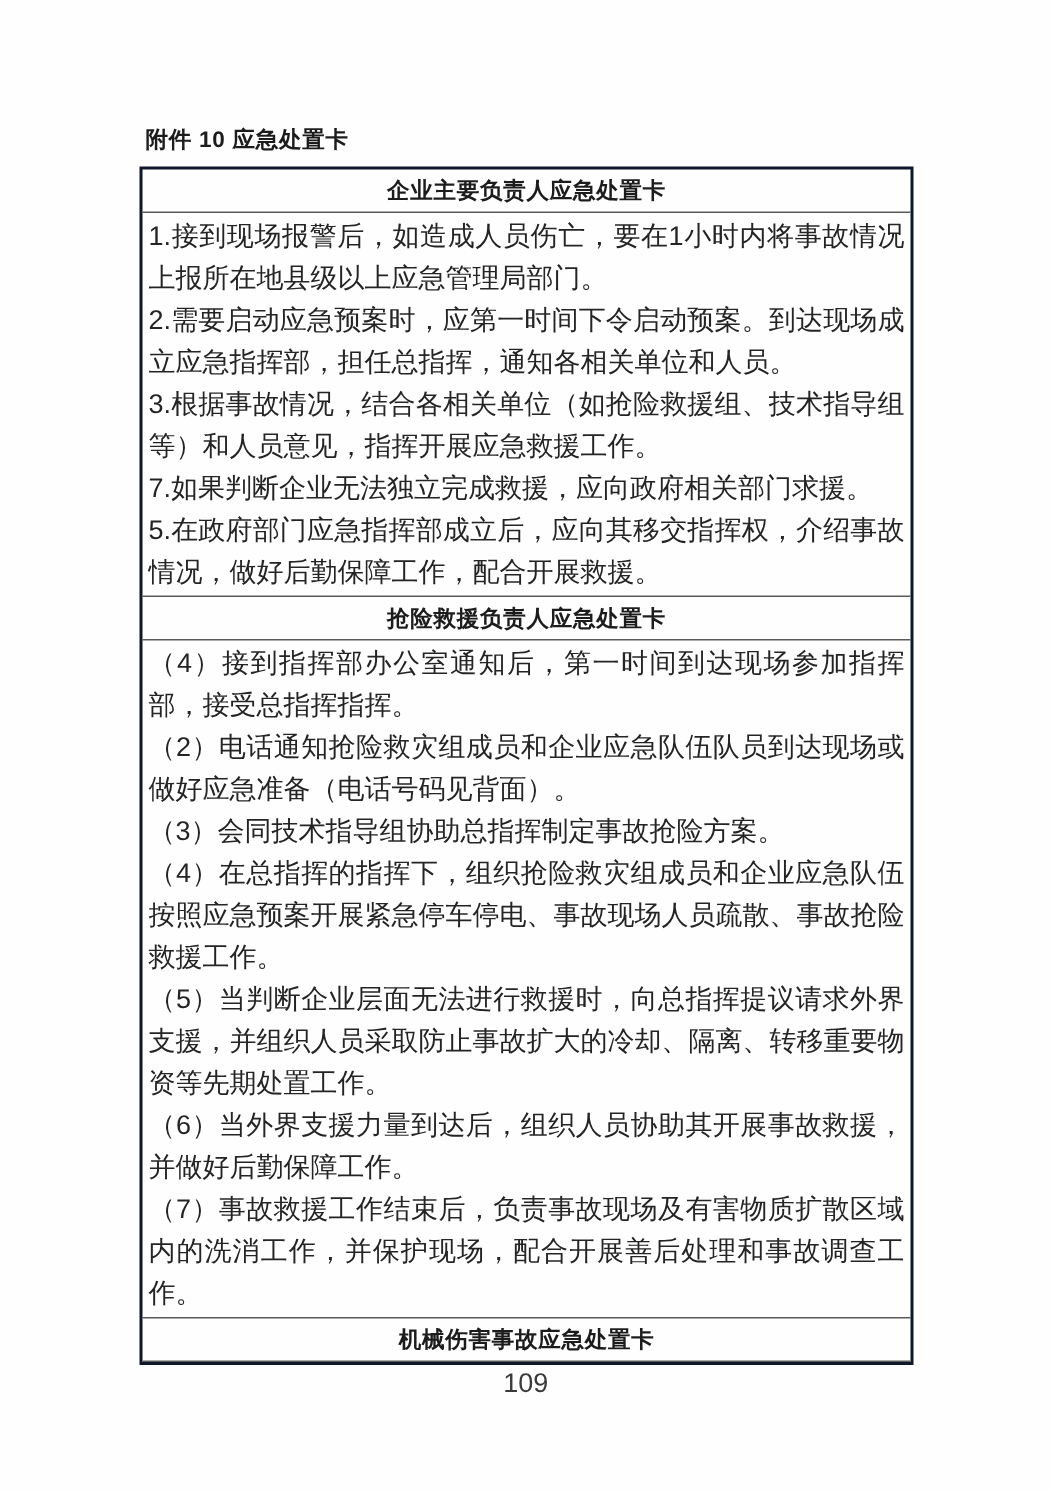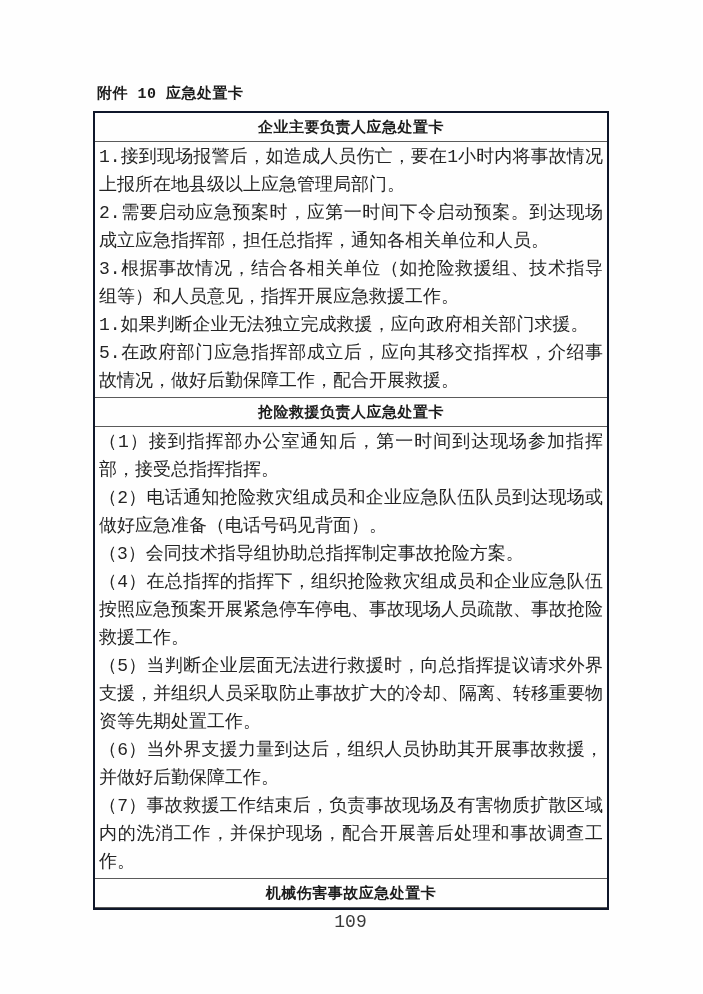--- a/index.html
+++ b/index.html
@@ -5,21 +5,21 @@
   html, body {
     margin: 0;
     padding: 0;
     background: #ffffff;
   }
   .page {
     position: relative;
     width: 701px;
     height: 994px;
     background: #fefefe;
-    font-family: Liberation Mono, monospace;
+    font-family: Liberation Sans, sans-serif;
     color: #222222;
     overflow: hidden;
   }
   .doc-title {
     position: absolute;
     left: 97px;
     top: 84px;
     font-size: 15px;
     font-weight: bold;
     color: #1c1c1c;
@@ -74,27 +74,27 @@
 
   <div class="doc-title">附件 10 应急处置卡</div>
 
   <div class="card-table">
 
     <div class="card-header">企业主要负责人应急处置卡</div>
     <div class="card-body">
       <p>1.接到现场报警后，如造成人员伤亡，要在1小时内将事故情况上报所在地县级以上应急管理局部门。</p>
       <p>2.需要启动应急预案时，应第一时间下令启动预案。到达现场成立应急指挥部，担任总指挥，通知各相关单位和人员。</p>
       <p>3.根据事故情况，结合各相关单位（如抢险救援组、技术指导组等）和人员意见，指挥开展应急救援工作。</p>
-      <p>1.如果判断企业无法独立完成救援，应向政府相关部门求援。</p>
+      <p>7.如果判断企业无法独立完成救援，应向政府相关部门求援。</p>
       <p>5.在政府部门应急指挥部成立后，应向其移交指挥权，介绍事故情况，做好后勤保障工作，配合开展救援。</p>
     </div>
 
     <div class="card-header">抢险救援负责人应急处置卡</div>
     <div class="card-body">
-      <p>（1）接到指挥部办公室通知后，第一时间到达现场参加指挥部，接受总指挥指挥。</p>
+      <p>（4）接到指挥部办公室通知后，第一时间到达现场参加指挥部，接受总指挥指挥。</p>
       <p>（2）电话通知抢险救灾组成员和企业应急队伍队员到达现场或做好应急准备（电话号码见背面）。</p>
       <p>（3）会同技术指导组协助总指挥制定事故抢险方案。</p>
       <p>（4）在总指挥的指挥下，组织抢险救灾组成员和企业应急队伍按照应急预案开展紧急停车停电、事故现场人员疏散、事故抢险救援工作。</p>
       <p>（5）当判断企业层面无法进行救援时，向总指挥提议请求外界支援，并组织人员采取防止事故扩大的冷却、隔离、转移重要物资等先期处置工作。</p>
       <p>（6）当外界支援力量到达后，组织人员协助其开展事故救援，并做好后勤保障工作。</p>
       <p>（7）事故救援工作结束后，负责事故现场及有害物质扩散区域内的洗消工作，并保护现场，配合开展善后处理和事故调查工作。</p>
     </div>
 
     <div class="card-header">机械伤害事故应急处置卡</div>
 

